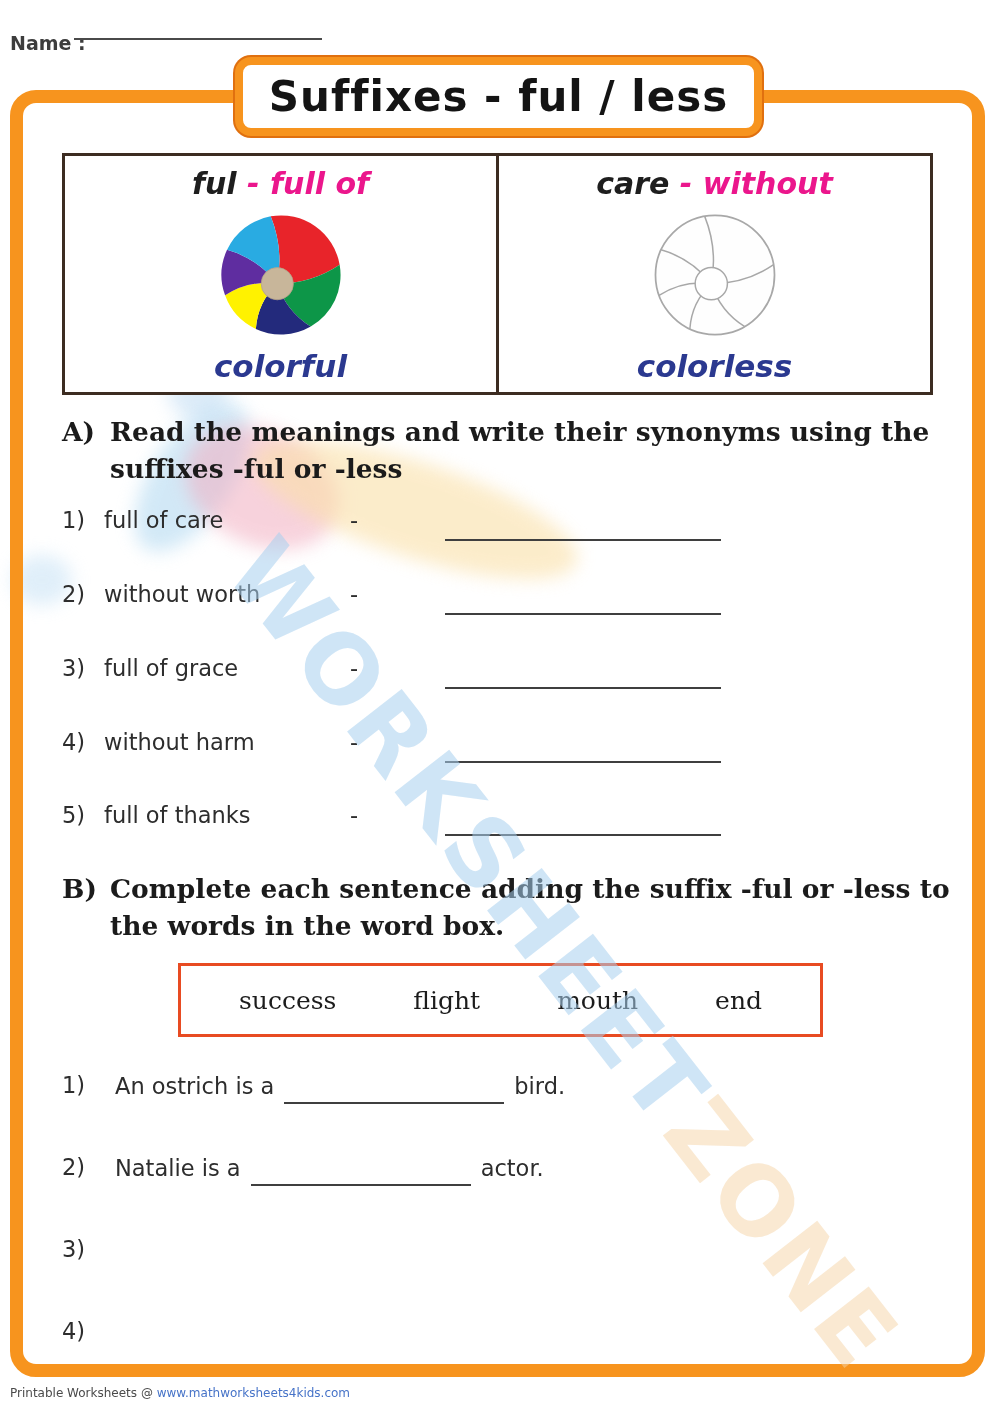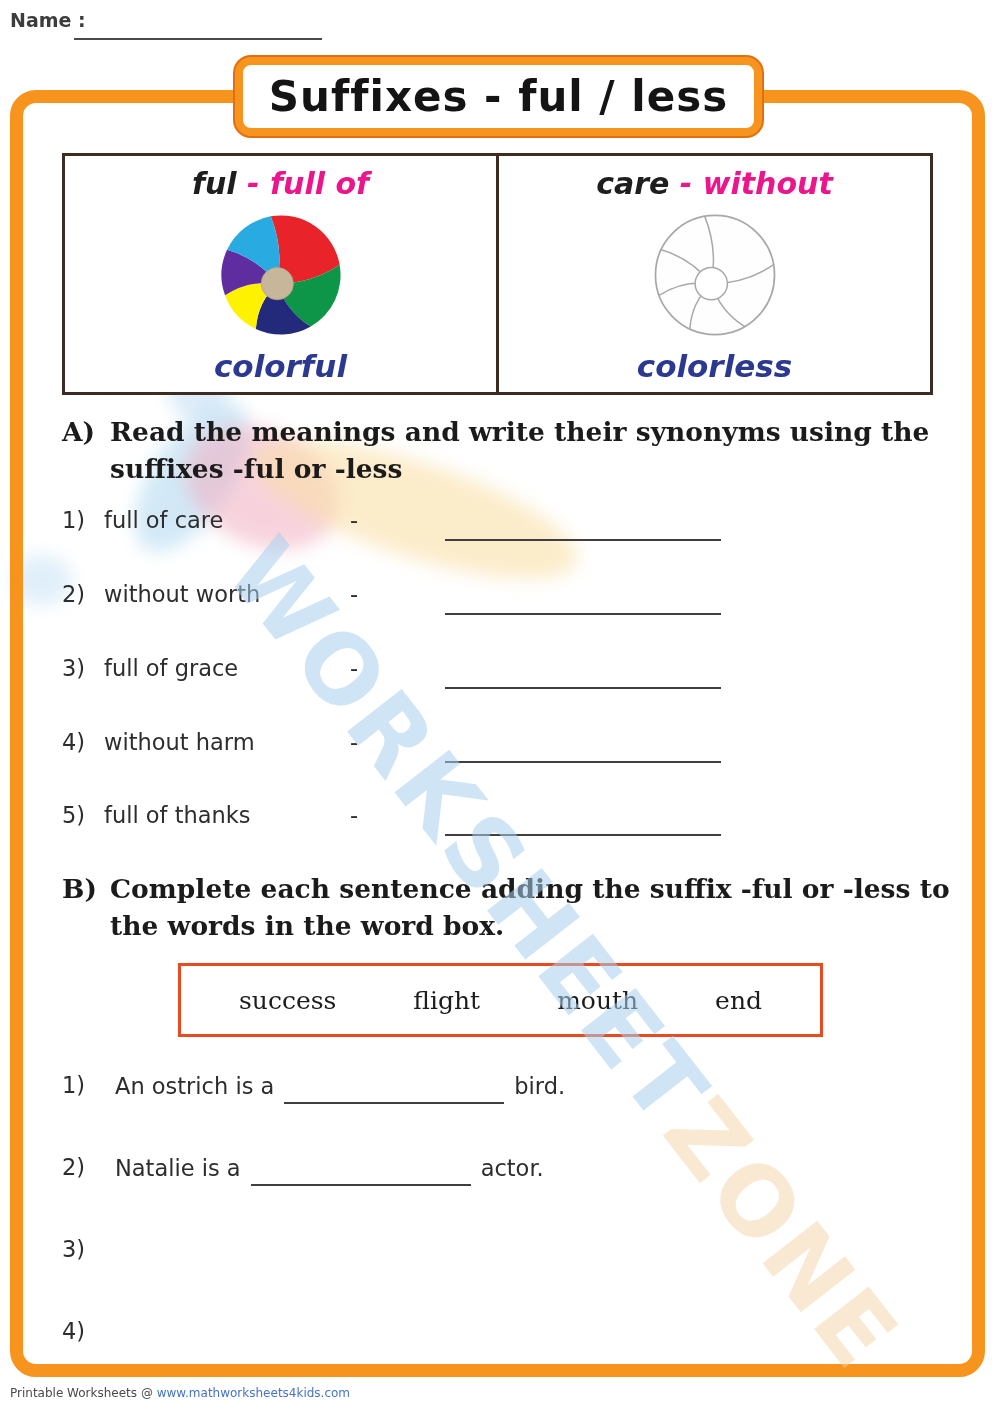--- a/index.html
+++ b/index.html
@@ -1,21 +1,21 @@
 <!DOCTYPE html>
 <html><head>
 <meta charset="utf-8">
 <style>
   html,body{margin:0;padding:0;}
   body{
     width:1000px;height:1415px;position:relative;background:#ffffff;
     font-family:"DejaVu Sans",sans-serif;overflow:hidden;
   }
   
-  .name-row{position:absolute;left:10px;top:9px;z-index:3;}
+  .name-row{position:absolute;left:10px;top:32px;z-index:3;}
   .name-label{font-size:19px;font-weight:600;color:#3d3d3d;}
   .name-line{position:absolute;left:74px;top:38px;width:248px;border-bottom:2.5px solid #4a4a4a;z-index:3;}
   
   .main-frame{
     position:absolute;left:10px;top:90px;width:975px;height:1287px;
     border:13px solid #F7941E;border-radius:26px;box-sizing:border-box;z-index:1;
   }
   
   .title-box{
     position:absolute;left:235px;top:57px;width:527px;height:79px;box-sizing:border-box;

